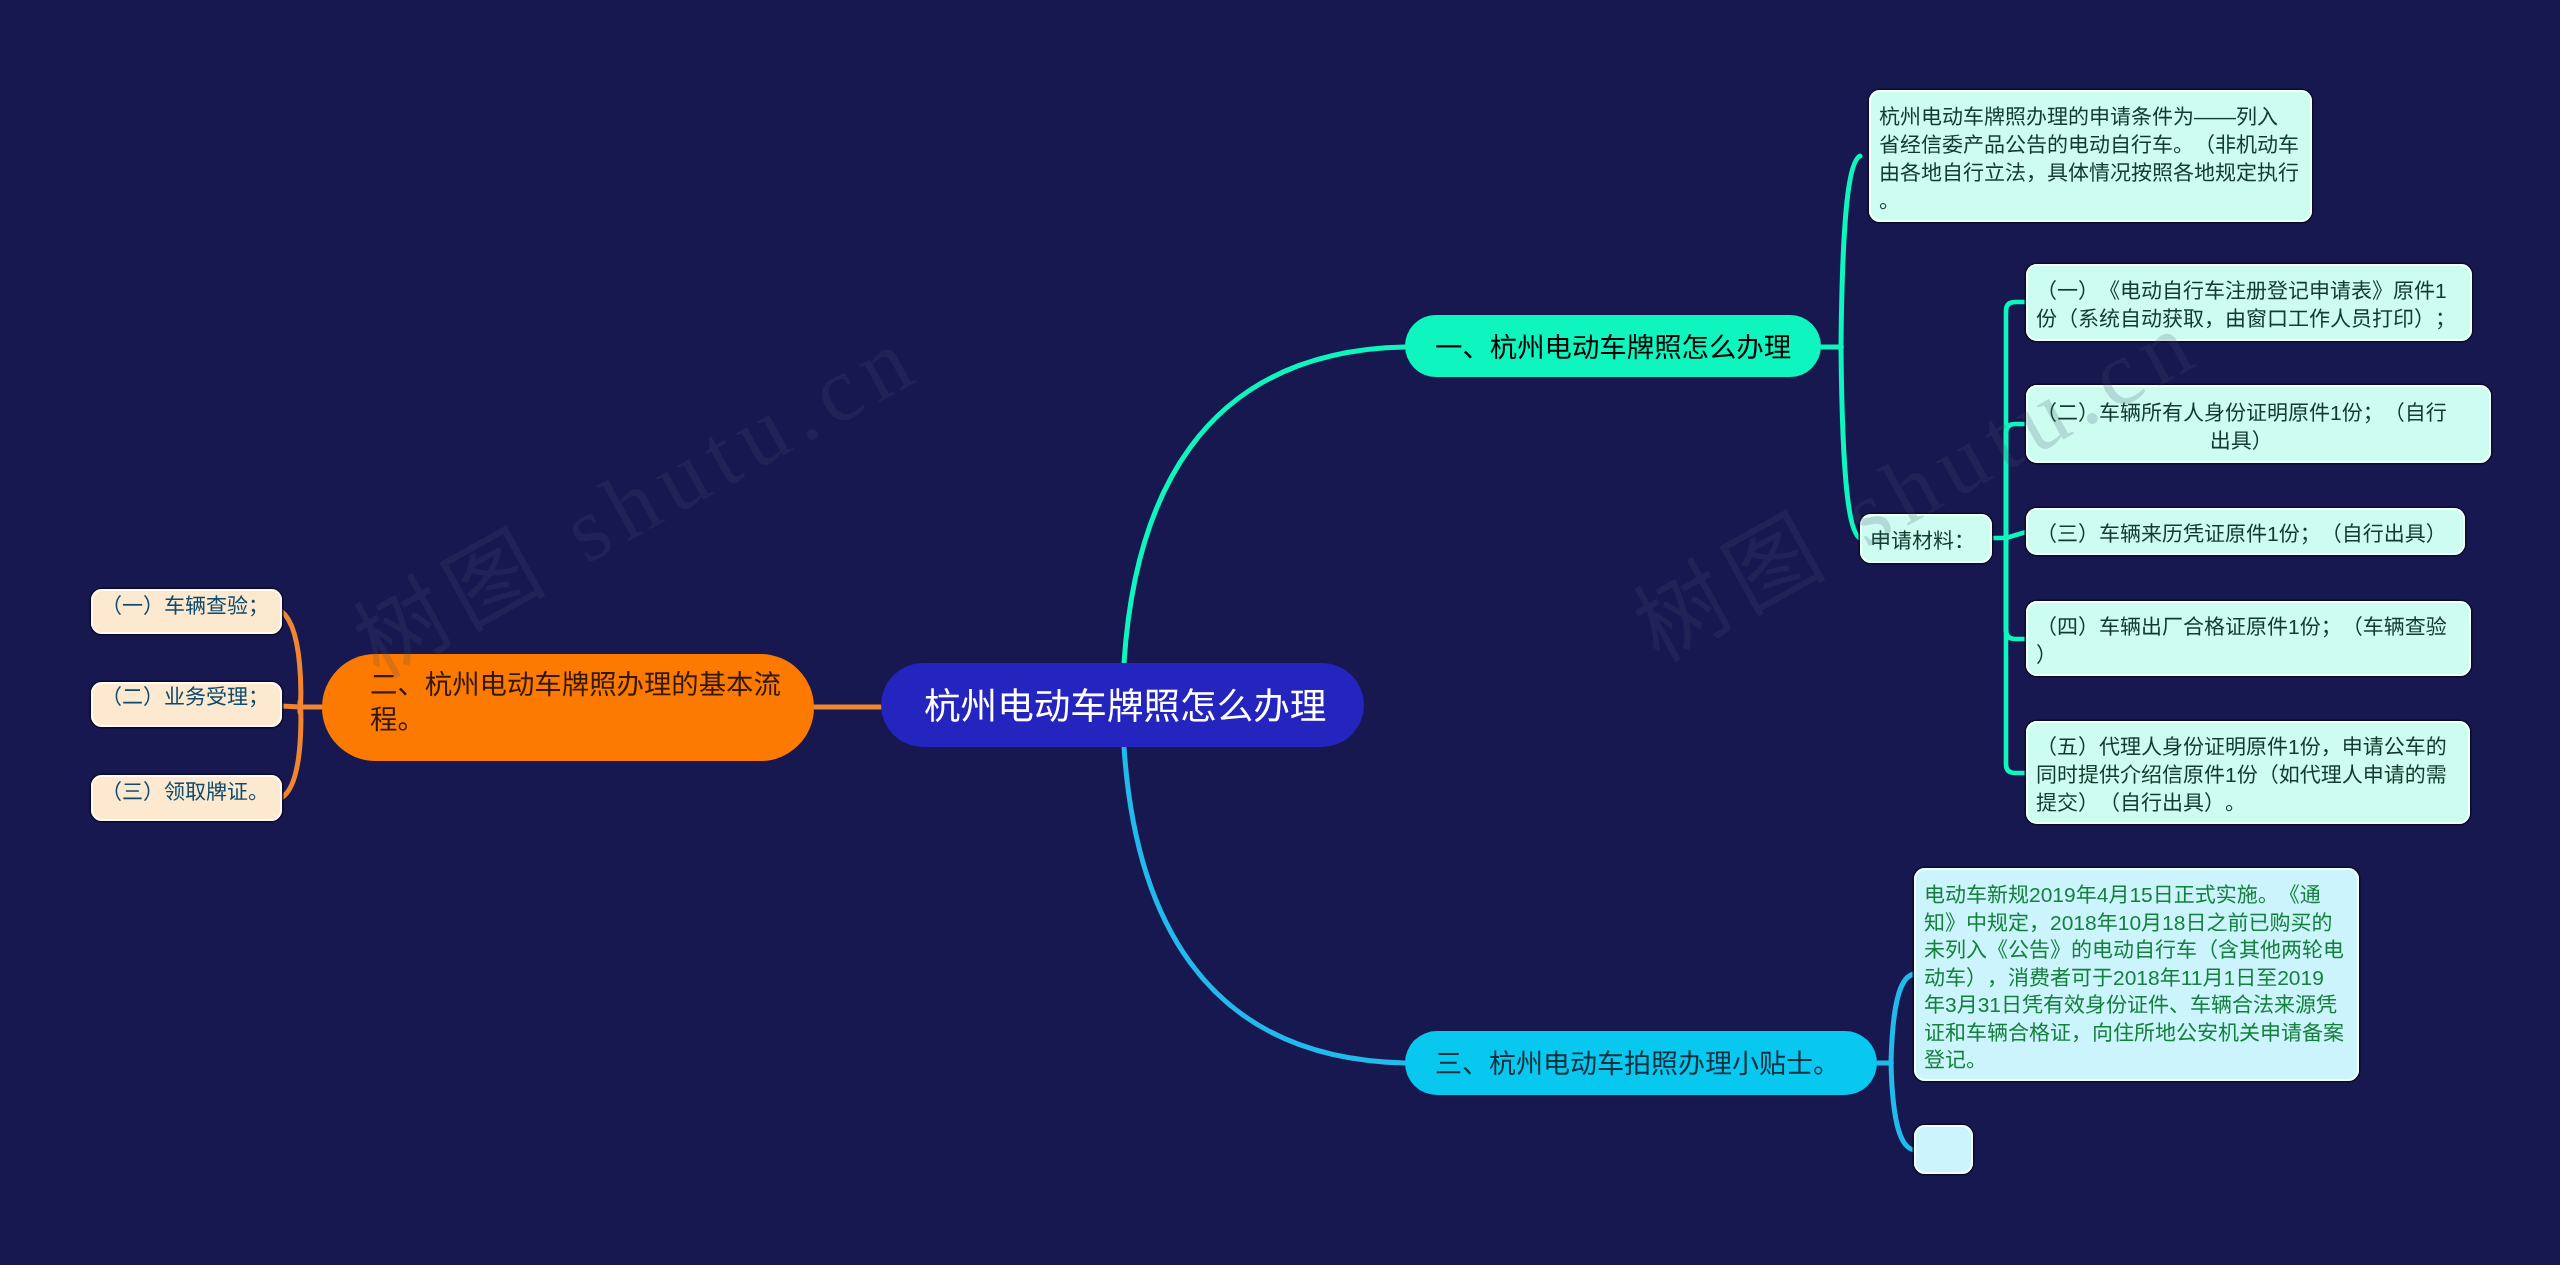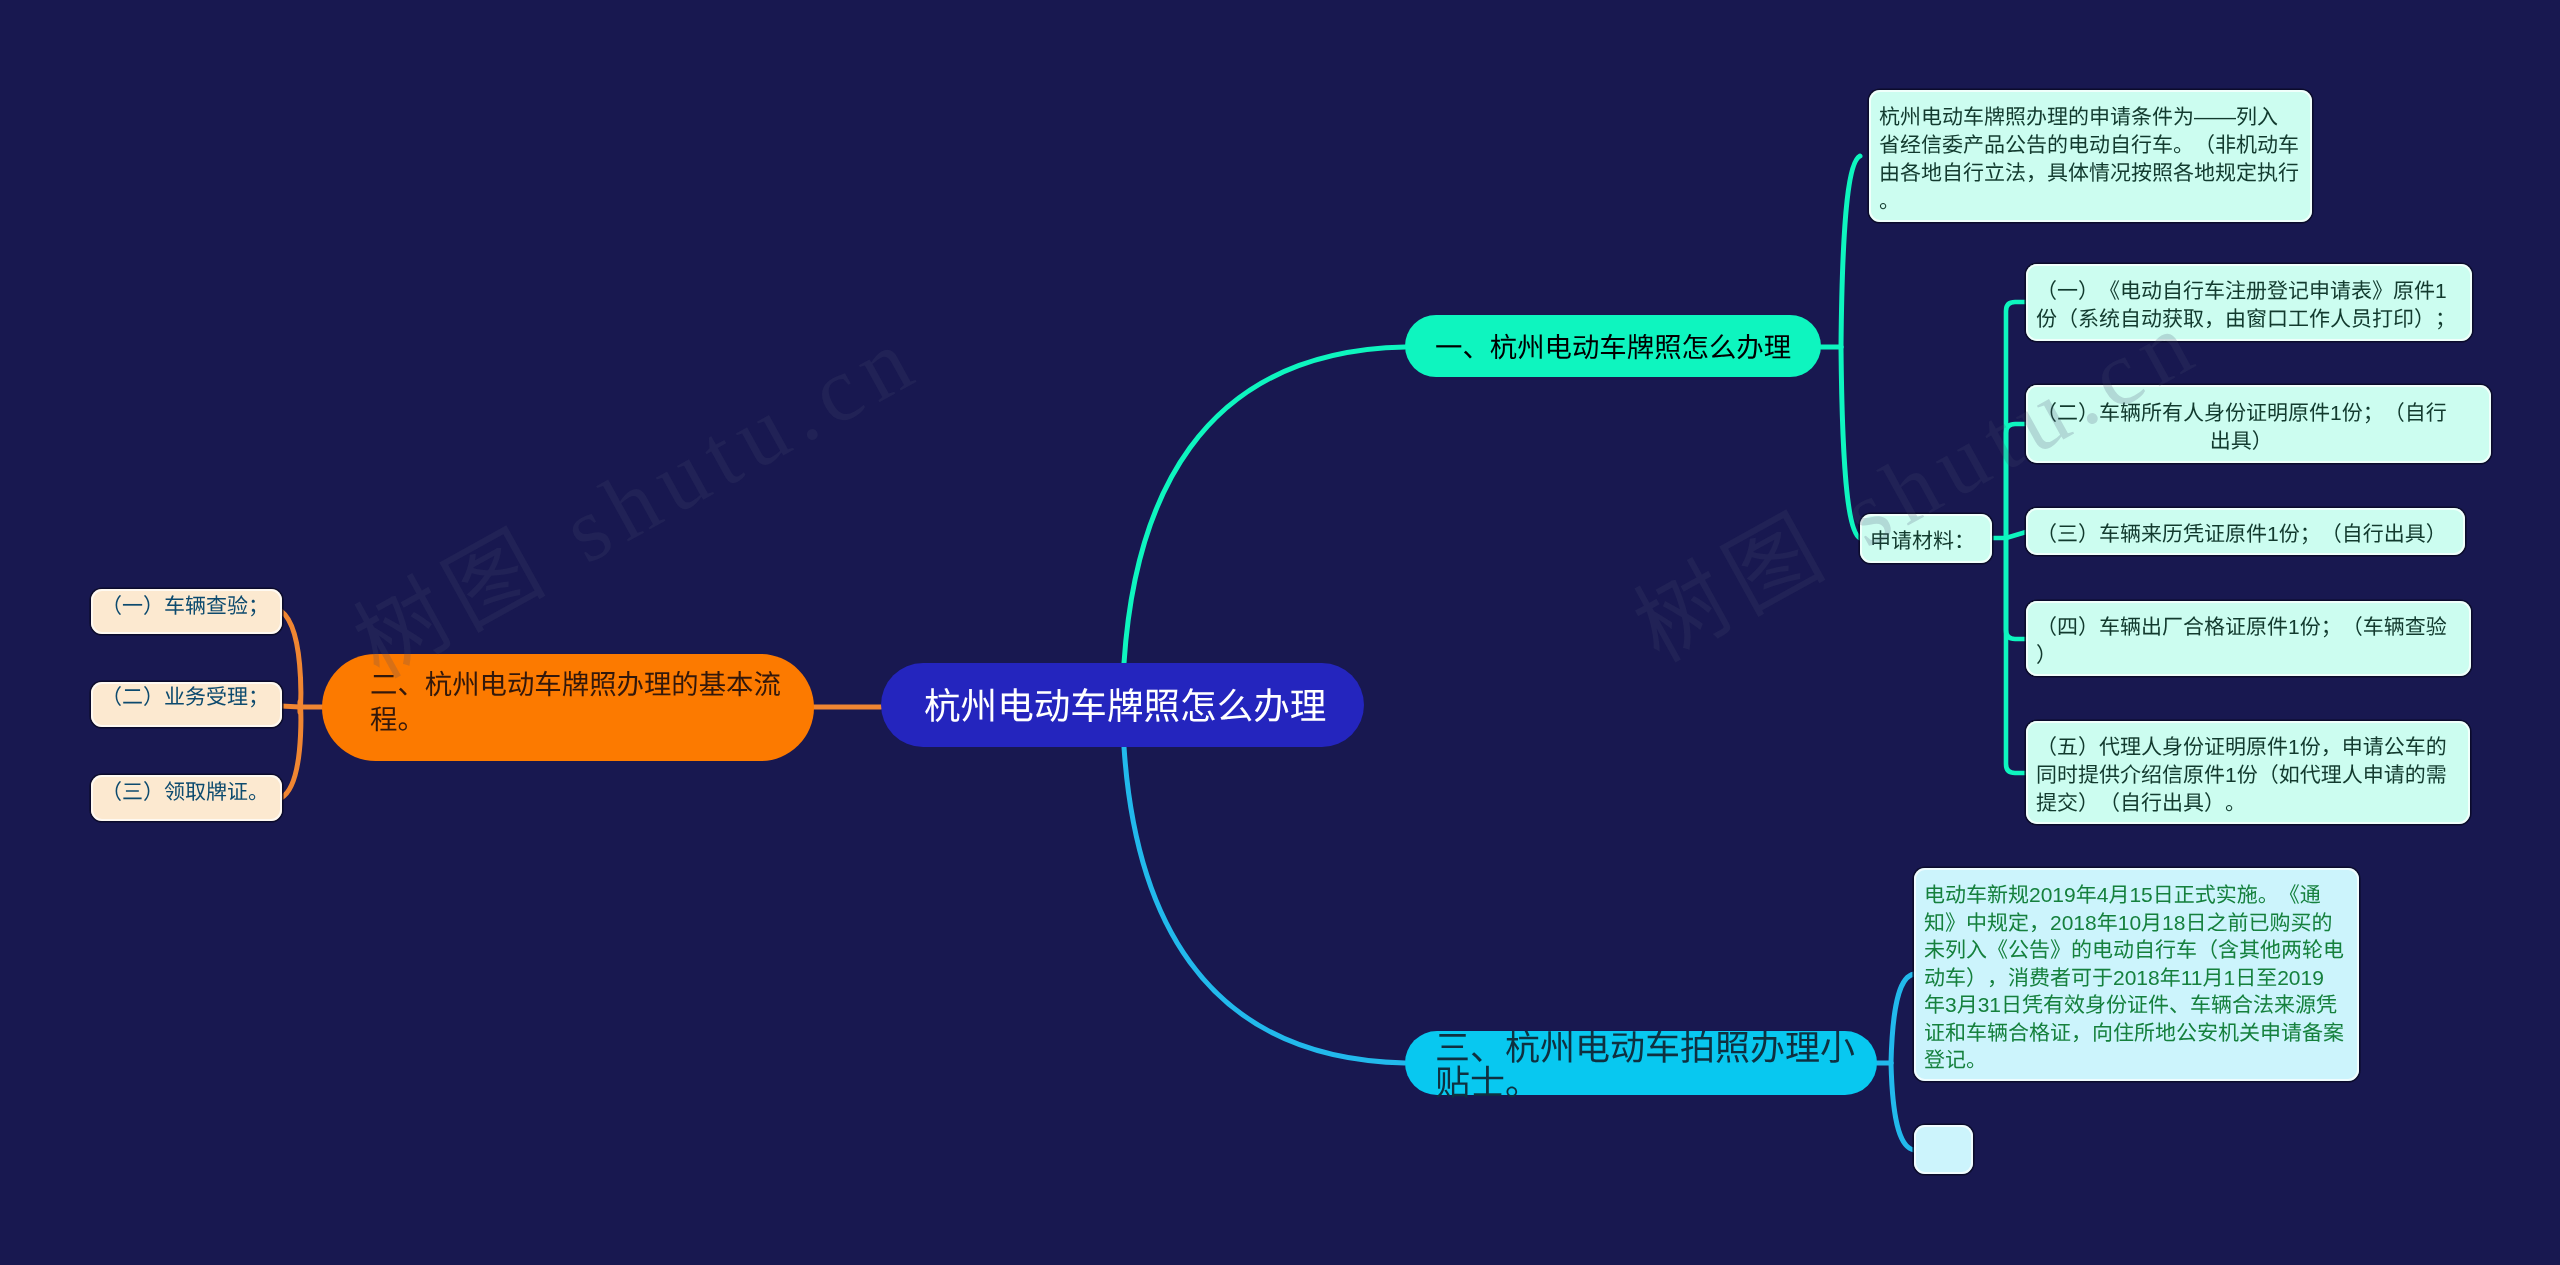--- a/index.html
+++ b/index.html
@@ -52,21 +52,21 @@
   .b2{left:322px;top:654px;width:492px;height:107px;background:#fc7a00;
       color:#33180b;font-size:27.4px;line-height:35px;padding:3px 18px 15px 48px;}
   .o0{left:91px;top:589px;width:191px;height:45px;}
   .o1{left:91px;top:682px;width:191px;height:45px;align-items:flex-end;}
   .o2{left:91px;top:775px;width:191px;height:46px;}
   .o0,.o1,.o2{background:#fce9d0;color:#0c4a6e;font-size:21px;line-height:28px;
        padding:4px 3px 16px 10px;white-space:nowrap;}
 
   
   .b3{left:1405px;top:1031px;width:472px;height:64px;background:#08c8f0;
-      color:#0f3040;font-size:35px;line-height:35px;padding:3px 0 0 30px;}
+      color:#0f3040;font-size:27px;line-height:35px;padding:3px 0 0 30px;}
   .t0{left:1914px;top:868px;width:445px;height:213px;background:#ccf4fc;
       color:#15803d;font-size:21px;line-height:27.5px;padding:6px 10px 0 10px;}
   .t1{left:1914px;top:1125px;width:59px;height:49px;background:#ccf4fc;}
 </style>
 </head>
 <body>
 
 <div id="stage">
 
   <svg class="links" viewBox="0 0 2560 1265">

